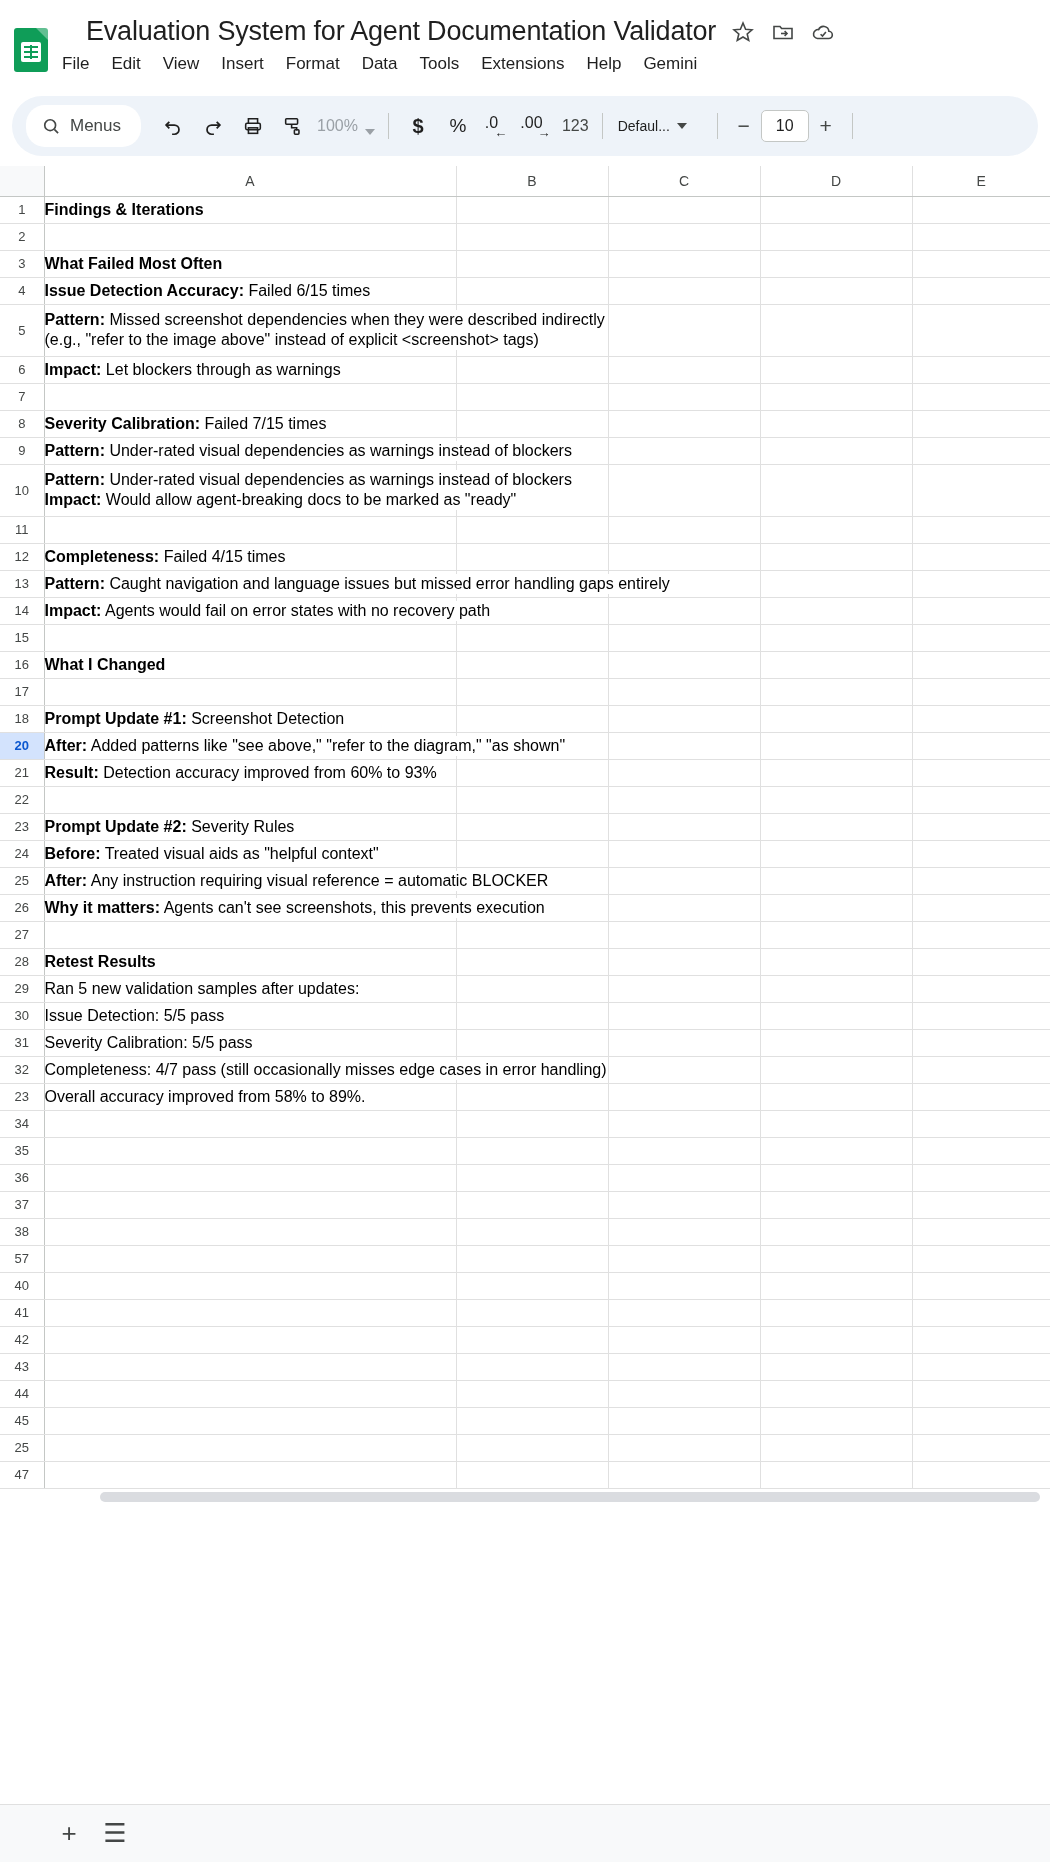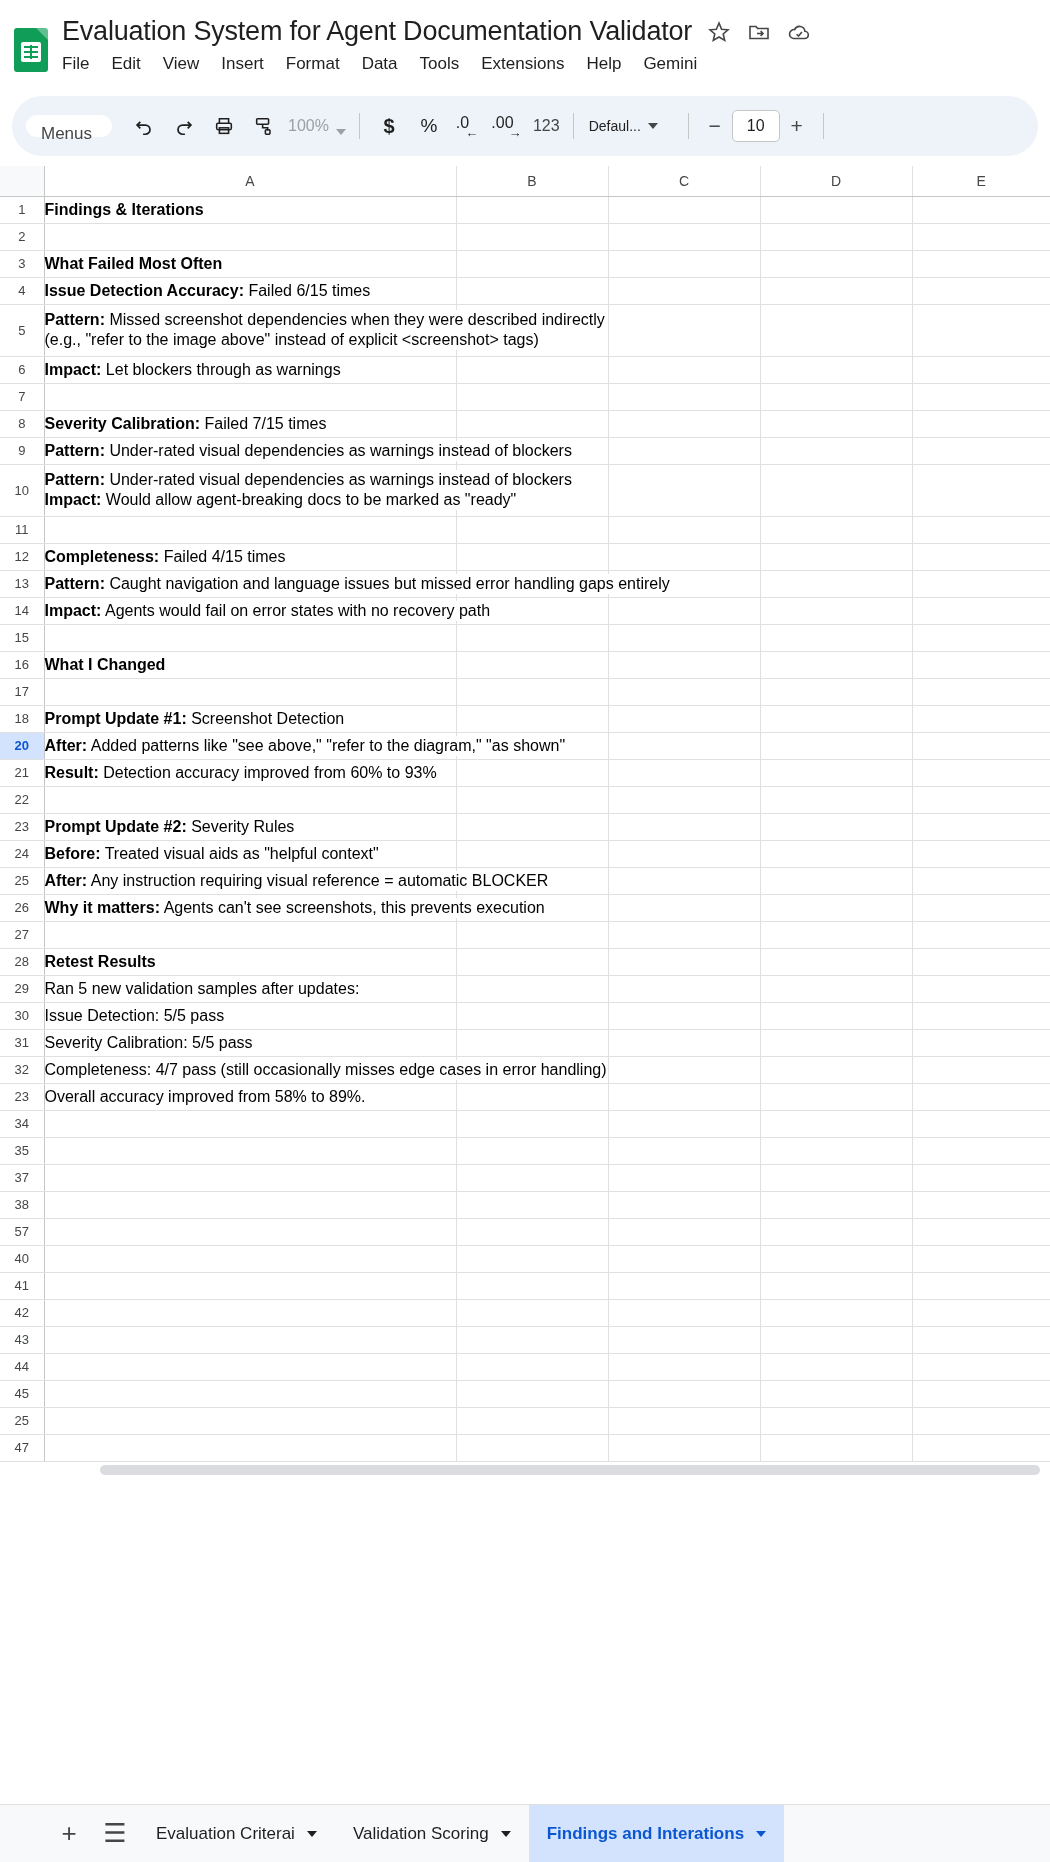--- a/index.html
+++ b/index.html
@@ -27,38 +27,38 @@
     background:#fff; border-radius:2px;
   }
   .sheets-logo-grid::before{
     content:""; position:absolute; left:3px; top:4px; width:14px; height:2px; background:#0f9d58;
     box-shadow: 0 5px 0 #0f9d58, 0 10px 0 #0f9d58;
   }
   .sheets-logo-grid::after{
     content:""; position:absolute; left:9px; top:3px; width:2px; height:14px; background:#0f9d58;
   }
   .title-block { flex:1; padding-top: 2px; }
-  .title-row { display:flex; align-items:center; gap:14px; }
+  .title-row { display:flex; align-items:center; gap:14px;margin-left:24px; }
   .doc-title {
     font-size: 27px; color:#1f1f1f; font-weight:400; letter-spacing:-0.2px;
     white-space:nowrap;
   }
   .title-icon { width:26px; height:26px; color:#444746; display:inline-flex; align-items:center; justify-content:center; cursor:pointer;}
   .title-icon svg { display:block; }
   .menubar { display:flex; gap:22px; margin-top:7px; font-size:17px; color:#1f1f1f; }
   .menubar span { cursor:pointer; white-space:nowrap; }
 
   
   .toolbar {
     height: 60px; background:#eef3f9; margin: 4px 12px 0 12px; border-radius: 30px;
     display:flex; align-items:center; padding: 0 14px; gap: 0;
   }
   .menus-pill{
-    height:22px; background:#fff; border-radius:19px; display:flex; align-items:center;
-    gap:9px; padding:0 20px 0 15px; margin-right:12px; cursor:pointer;flex-direction:column;
+    height:42px; background:#fff; border-radius:19px; display:flex; align-items:center;
+    gap:9px; padding:0 20px 0 15px; margin-right:12px; cursor:pointer;
   }
   .menus-pill span { font-size:17px; color:#444746; }
   .tb-btn{
     width:40px; height:40px; display:flex; align-items:center; justify-content:center;
     color:#1f1f1f; cursor:pointer; border-radius:50%;
   }
   .tb-text{ font-size:16px; color:#444746; padding:0 4px; display:flex; align-items:flex-end; cursor:pointer;}
   .tb-zoom{ color:#9aa0a6; font-size:16px; padding-left:4px;}
   .tb-sep{ width:1px; height:26px; background:#c4c7c5; margin:0 9px; }
   .caret{ width:0;height:0;border-left:5px solid transparent;border-right:5px solid transparent;border-top:6px solid #444746; margin-left:7px;}
@@ -529,20 +529,28 @@
         </tr>
         <tr>
           <td class="rowhead">35</td>
           <td class="cell overflow "><span class="txt"></span></td>
           <td class="cell"></td>
           <td class="cell"></td>
           <td class="cell"></td>
           <td class="cell lastcol"></td>
         </tr>
         <tr>
+          <td class="rowhead">36</td>
+          <td class="cell overflow "><span class="txt"></span></td>
+          <td class="cell"></td>
+          <td class="cell"></td>
+          <td class="cell"></td>
+          <td class="cell lastcol"></td>
+        </tr>
+        <tr>
           <td class="rowhead">37</td>
           <td class="cell overflow "><span class="txt"></span></td>
           <td class="cell"></td>
           <td class="cell"></td>
           <td class="cell"></td>
           <td class="cell lastcol"></td>
         </tr>
         <tr>
           <td class="rowhead">38</td>
           <td class="cell overflow "><span class="txt"></span></td>
@@ -627,27 +635,13 @@
   </table>
 </div>
 
 <div class="hscroll">
   <div class="track"></div>
 </div>
 
 <div class="tabbar">
   <div class="tab-icon">+</div>
   <div class="tab-icon">☰</div>
-  <div id="tab-list" style="display:flex">
-      <div class="tab">
-        <span>Evaluation Criterai</span>
-        <i class="tcaret"></i>
-      </div>
-      <div class="tab">
-        <span>Validation Scoring</span>
-        <i class="tcaret"></i>
-      </div>
-      <div class="tab active">
-        <span>Findings and Interations</span>
-        <i class="tcaret"></i>
-      </div>
-    </div>
 </div>
 
 </body></html>

